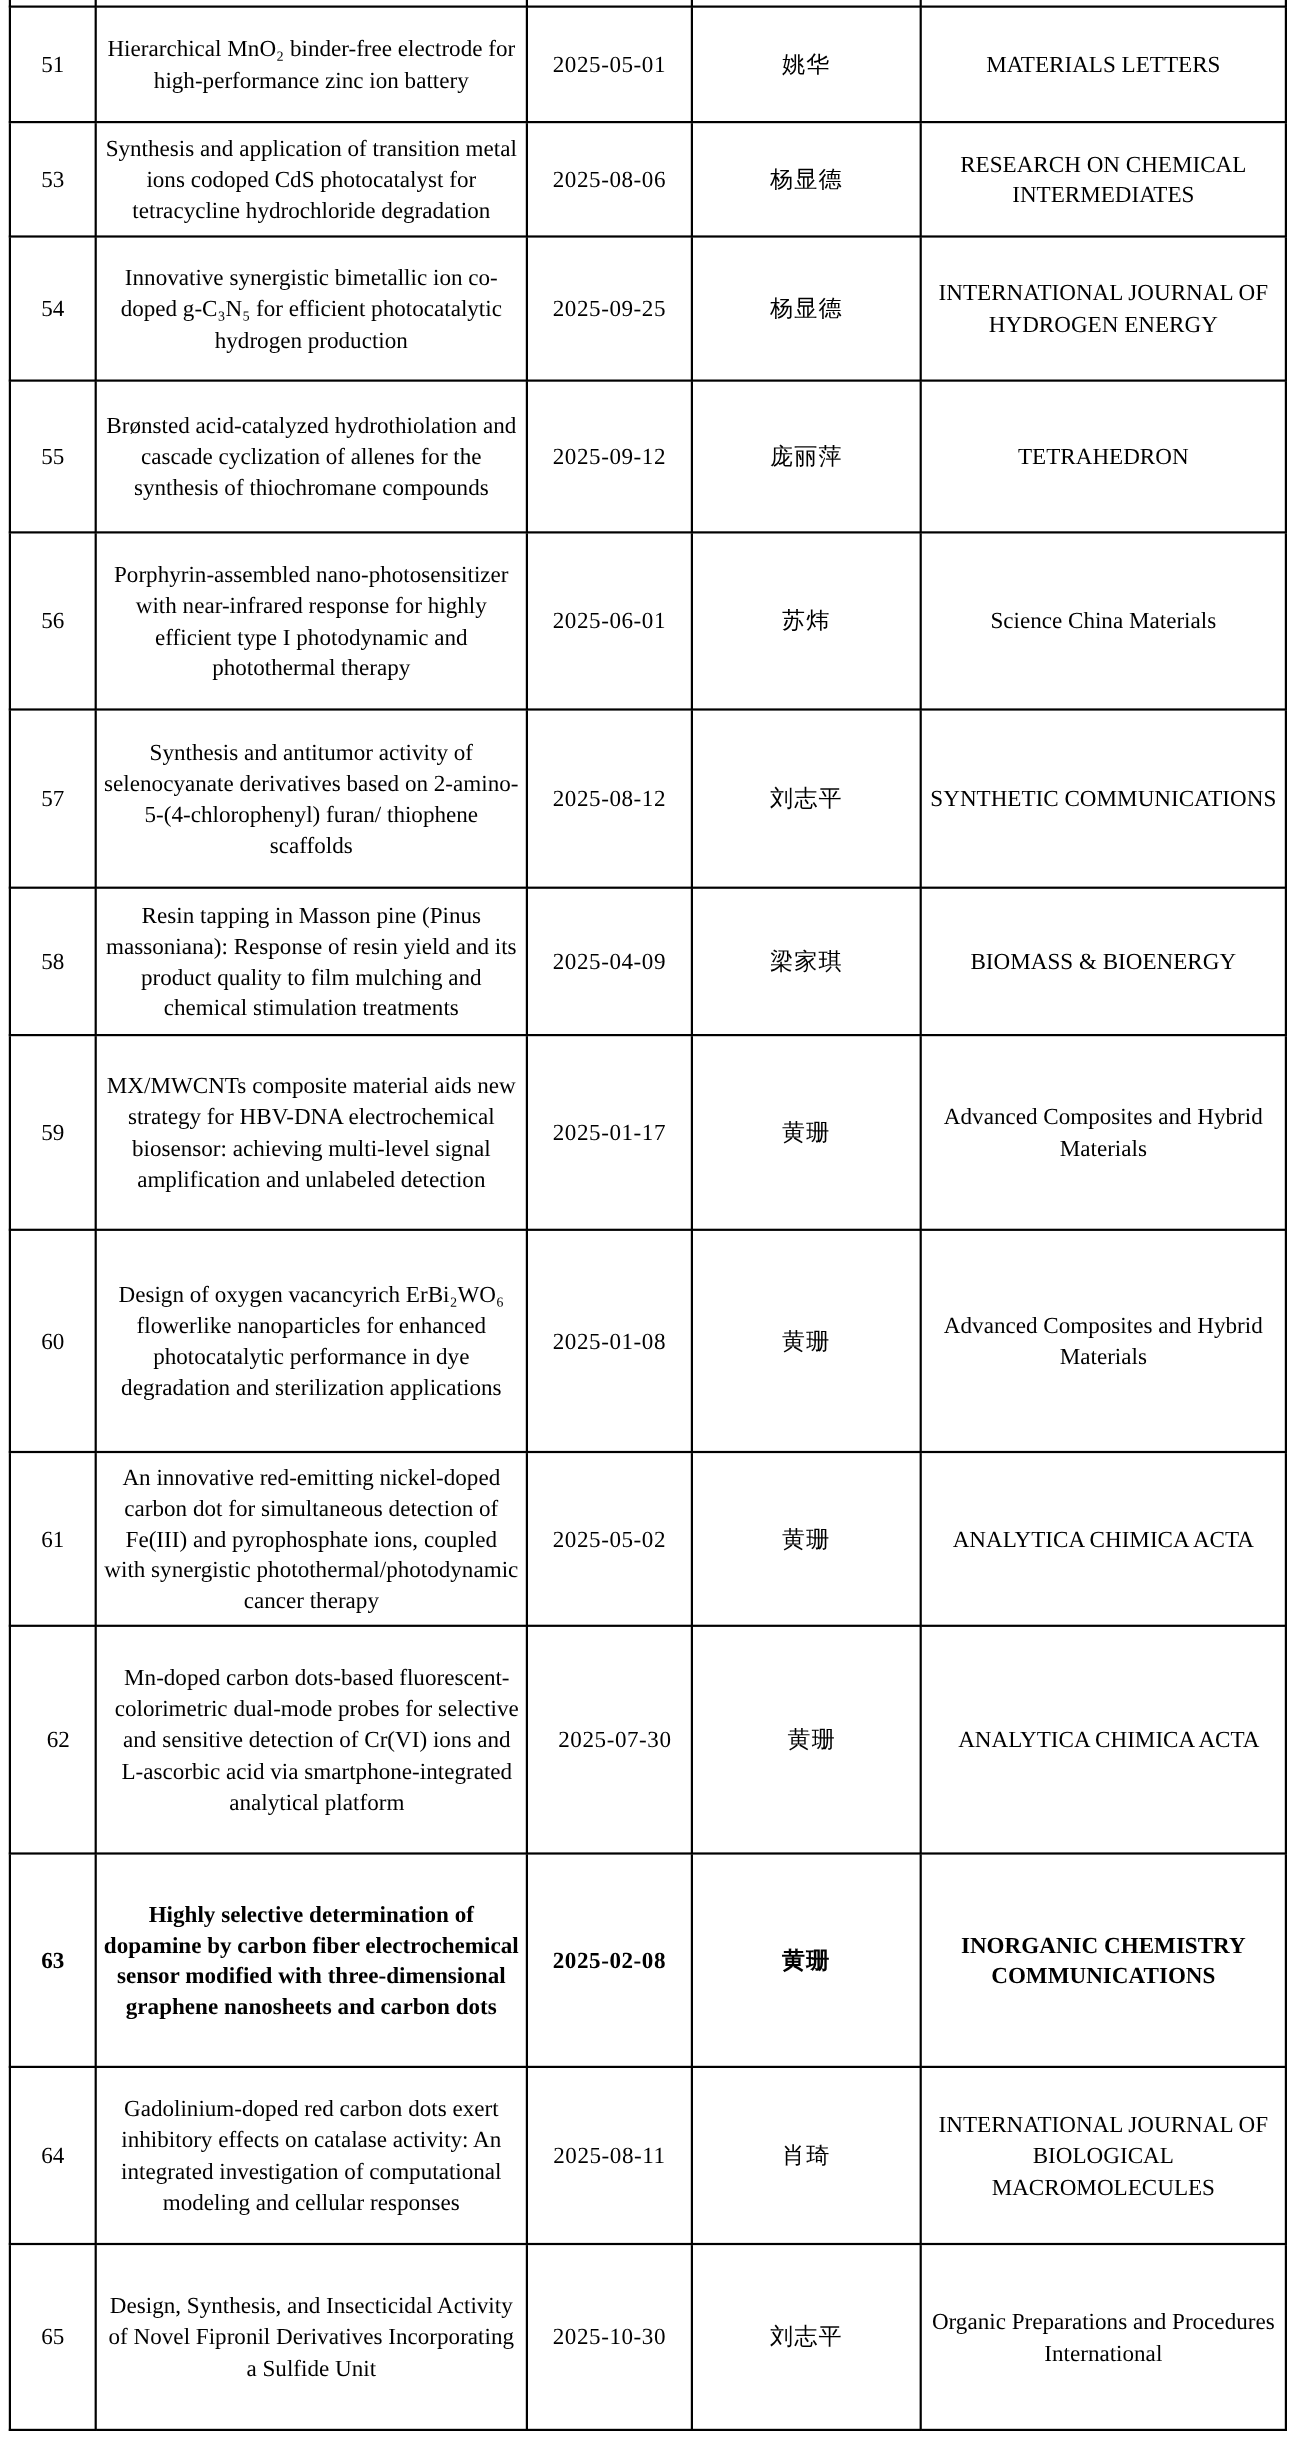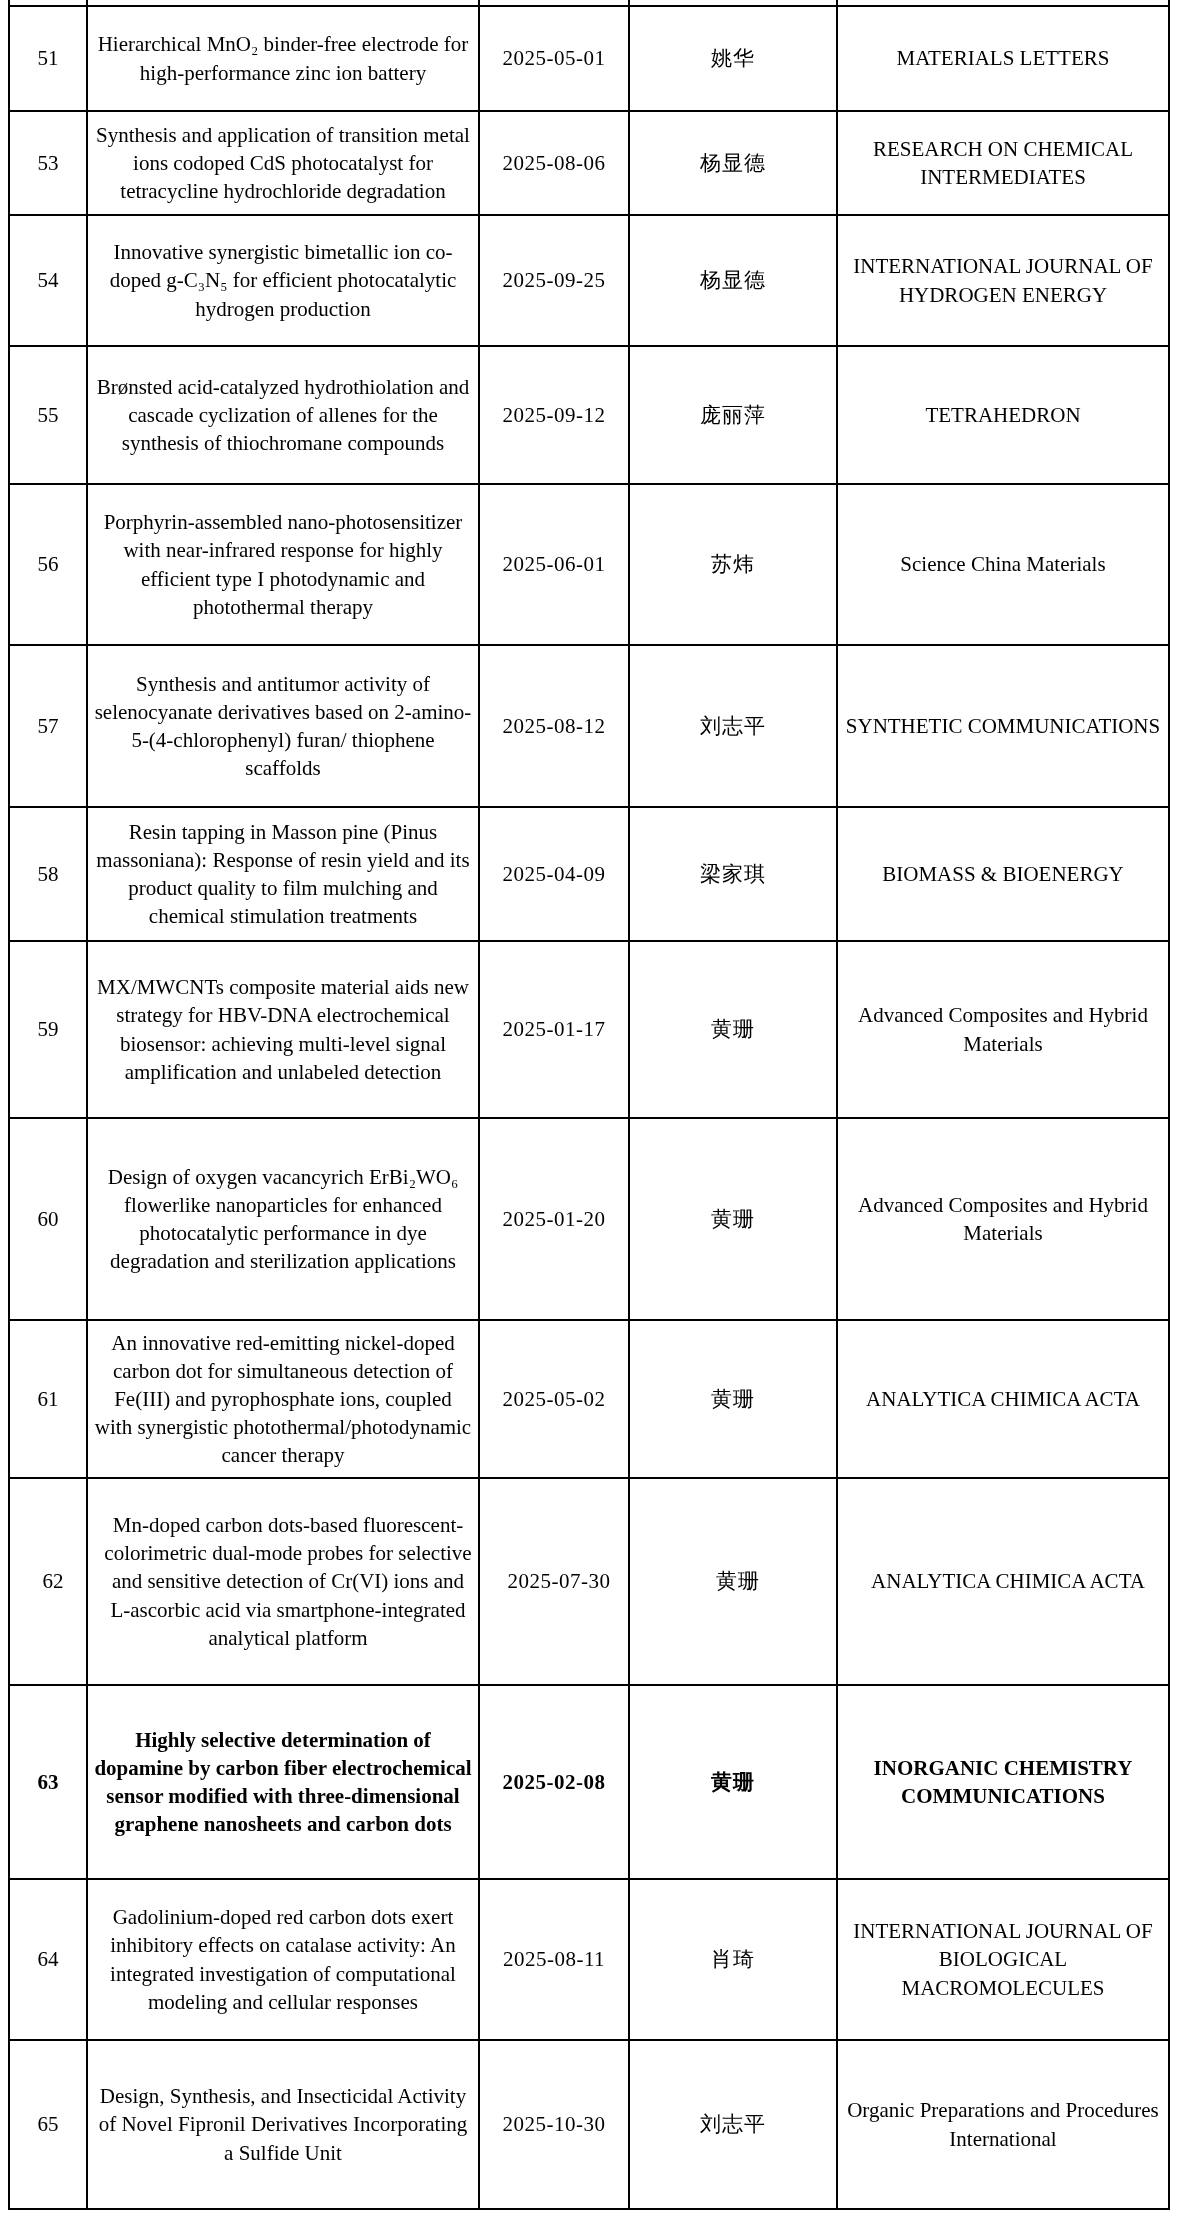--- a/index.html
+++ b/index.html
@@ -133,21 +133,21 @@
       <tr>
     <td class="cell-no">59</td>
     <td class="cell-title">MX/MWCNTs composite material aids new strategy for HBV-DNA electrochemical biosensor: achieving multi-level signal amplification and unlabeled detection</td>
     <td class="cell-date">2025-01-17</td>
     <td class="cell-author">黄珊</td>
     <td class="cell-journal">Advanced Composites and Hybrid Materials</td>
   </tr>
       <tr>
     <td class="cell-no">60</td>
     <td class="cell-title">Design of oxygen vacancyrich ErBi₂WO₆ flowerlike nanoparticles for enhanced photocatalytic performance in dye degradation and sterilization applications</td>
-    <td class="cell-date">2025-01-20</td>
+    <td class="cell-date">2025-01-08</td>
     <td class="cell-author">黄珊</td>
     <td class="cell-journal">Advanced Composites and Hybrid Materials</td>
   </tr>
       <tr>
     <td class="cell-no">61</td>
     <td class="cell-title">An innovative red-emitting nickel-doped carbon dot for simultaneous detection of Fe(III) and pyrophosphate ions, coupled with synergistic photothermal/photodynamic cancer therapy</td>
     <td class="cell-date">2025-05-02</td>
     <td class="cell-author">黄珊</td>
     <td class="cell-journal">ANALYTICA CHIMICA ACTA</td>
   </tr>

